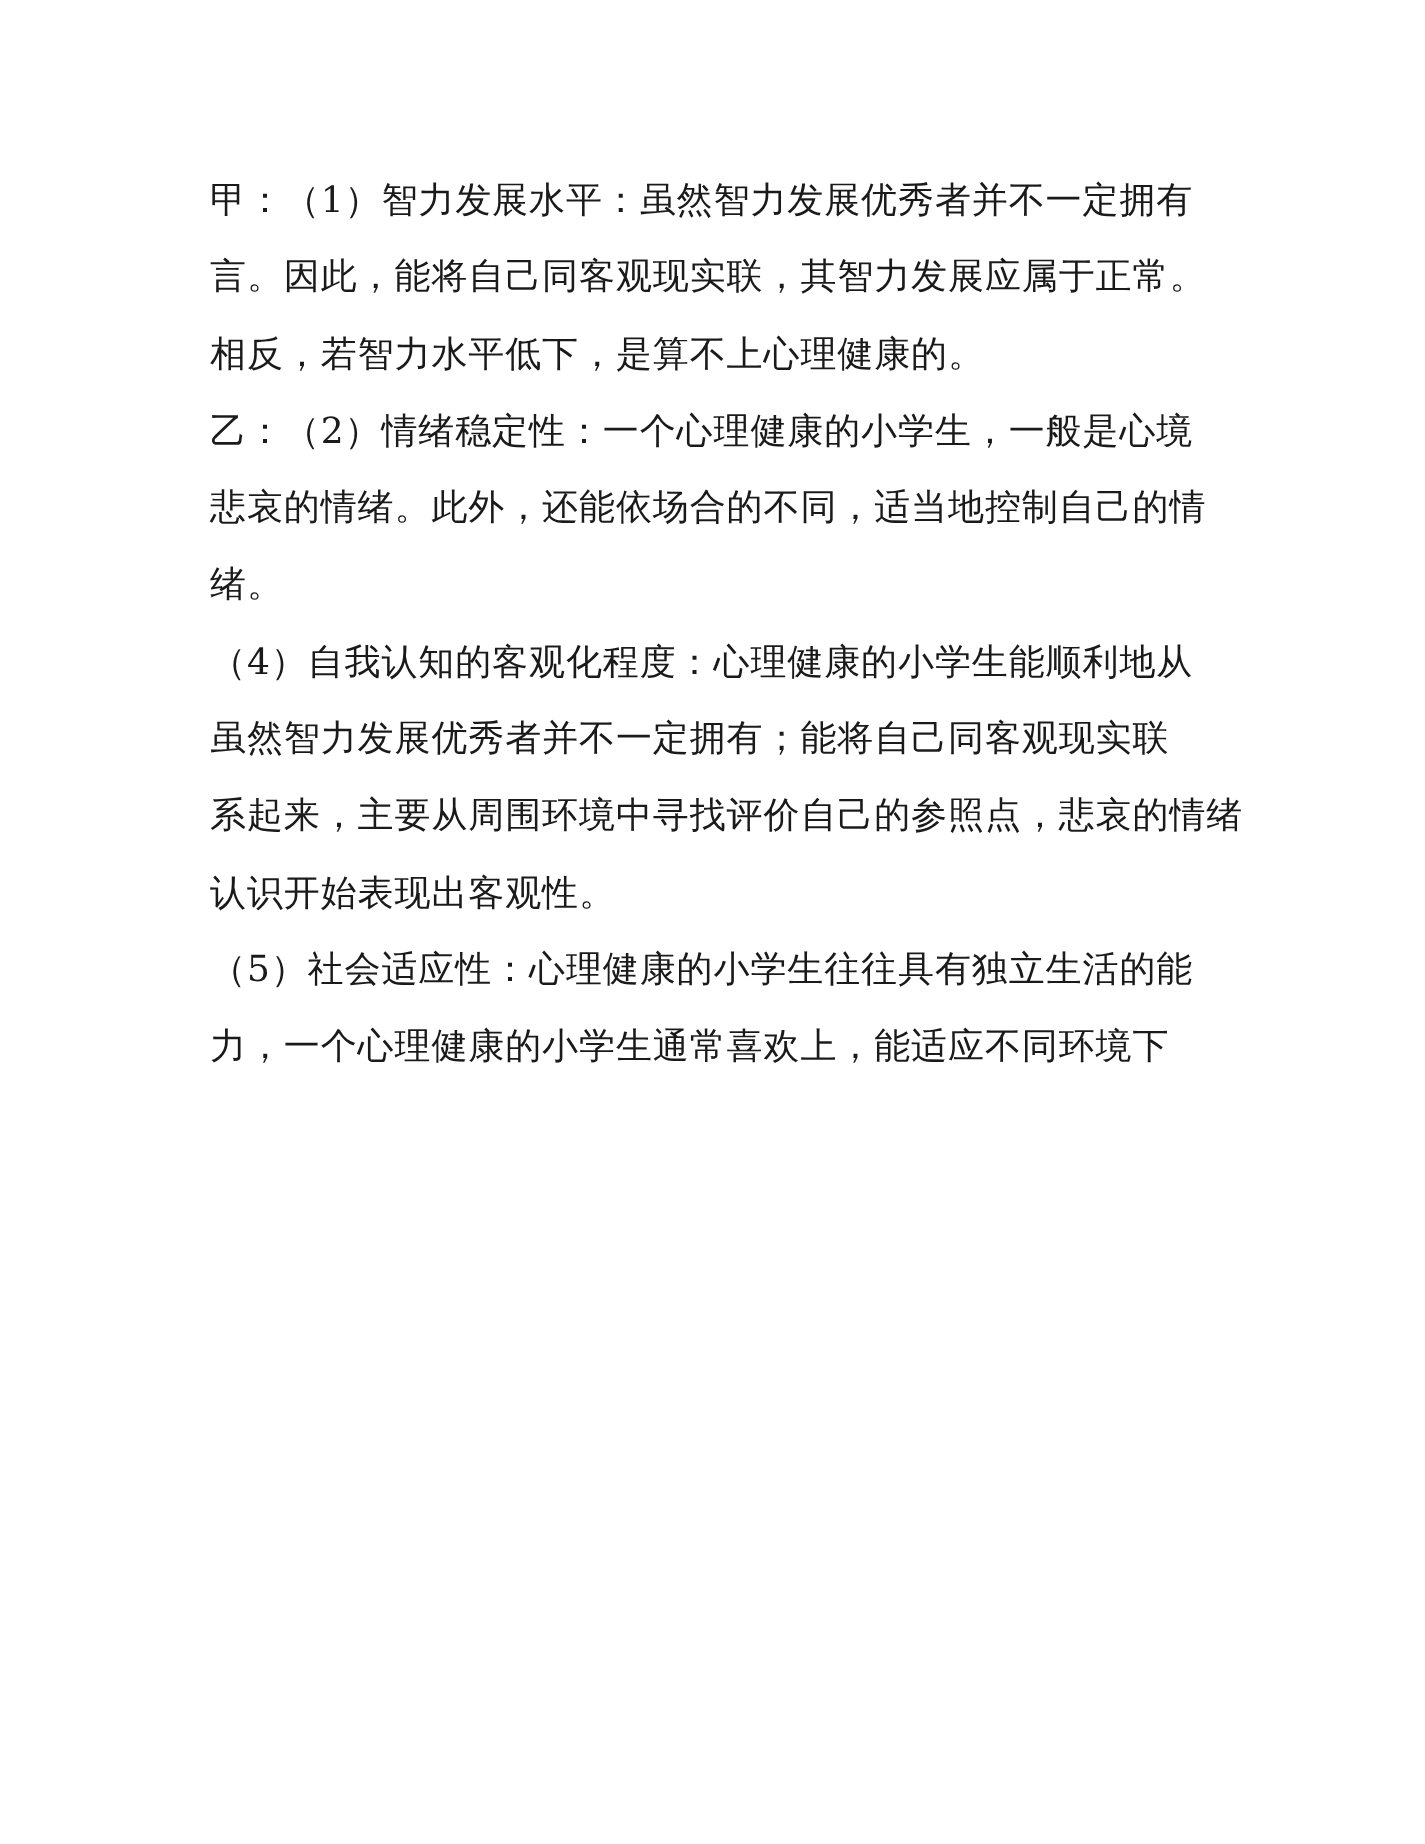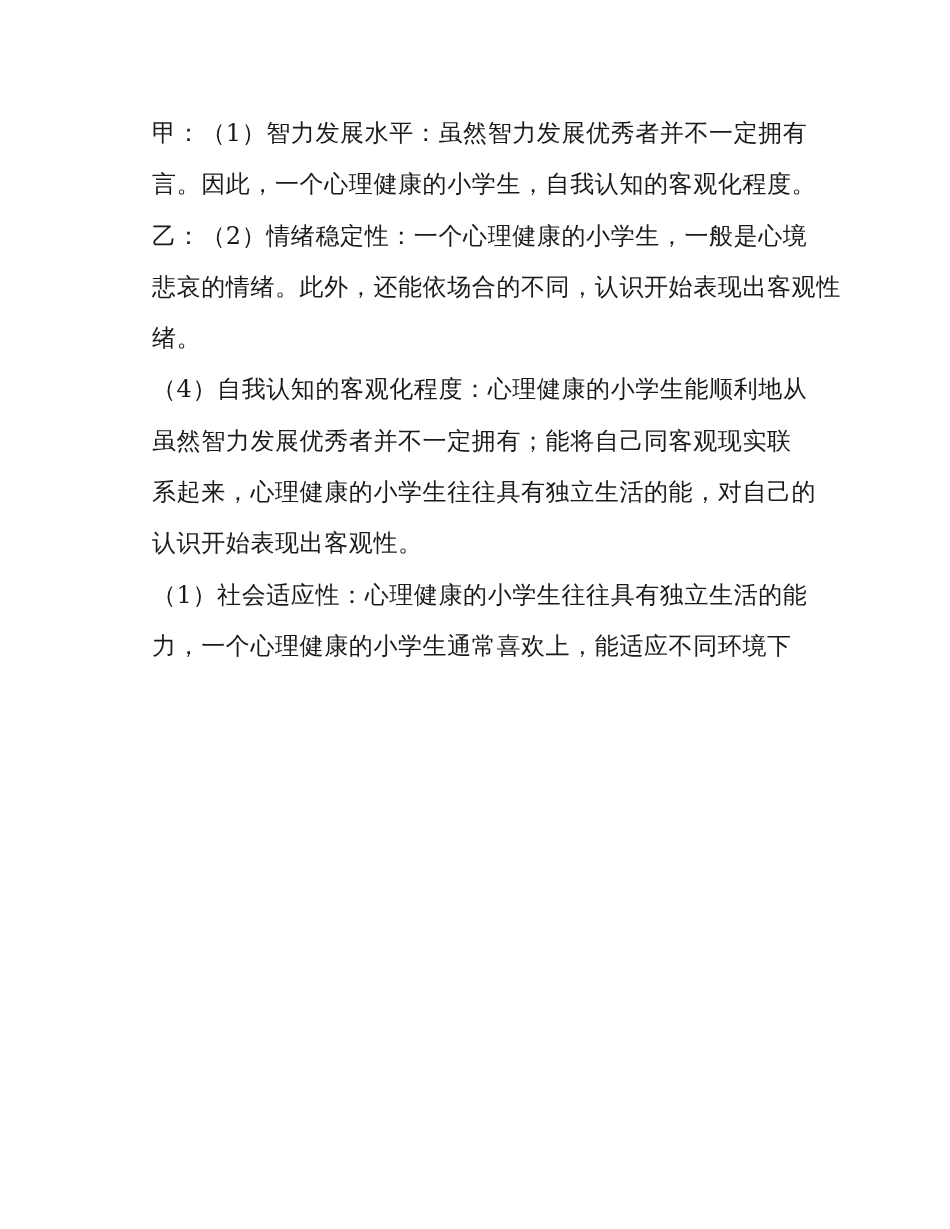--- a/index.html
+++ b/index.html
@@ -11,48 +11,48 @@
       width: 950px;
       height: 1229px;
       position: relative;
       overflow: hidden;
     }
     .page {
       position: absolute;
       left: 140px;
       top: 108px;
       width: 680px;
-      margin-left: 12px;
     }
     .line {
       font-family: "DejaVu Serif", "Liberation Serif", serif;
       font-size: 24px;
       color: #1a1a1a;
       height: 51.3px;
       line-height: 51.3px;
       white-space: nowrap;
       letter-spacing: 0.6px;
     }
   </style>
 </head>
 <body>
 
 <div class="page">
   <div>
     <div class="line">甲：（1）智力发展水平：虽然智力发展优秀者并不一定拥有</div>
-    <div class="line">言。因此，一个心理健康的小学生，自我认知的客观化程度。</div>
+    <div class="line">言。因此，能将自己同客观现实联，其智力发展应属于正常。</div>
+    <div class="line">相反，若智力水平低下，是算不上心理健康的。</div>
   </div>
   <div>
     <div class="line">乙：（2）情绪稳定性：一个心理健康的小学生，一般是心境</div>
-    <div class="line">悲哀的情绪。此外，还能依场合的不同，认识开始表现出客观性</div>
+    <div class="line">悲哀的情绪。此外，还能依场合的不同，适当地控制自己的情</div>
     <div class="line">绪。</div>
   </div>
   <div>
     <div class="line">（4）自我认知的客观化程度：心理健康的小学生能顺利地从</div>
     <div class="line">虽然智力发展优秀者并不一定拥有；能将自己同客观现实联</div>
-    <div class="line">系起来，心理健康的小学生往往具有独立生活的能，对自己的</div>
+    <div class="line">系起来，主要从周围环境中寻找评价自己的参照点，悲哀的情绪</div>
     <div class="line">认识开始表现出客观性。</div>
   </div>
   <div>
-    <div class="line">（1）社会适应性：心理健康的小学生往往具有独立生活的能</div>
+    <div class="line">（5）社会适应性：心理健康的小学生往往具有独立生活的能</div>
     <div class="line">力，一个心理健康的小学生通常喜欢上，能适应不同环境下</div>
   </div>
 </div>
 
 </body></html>

